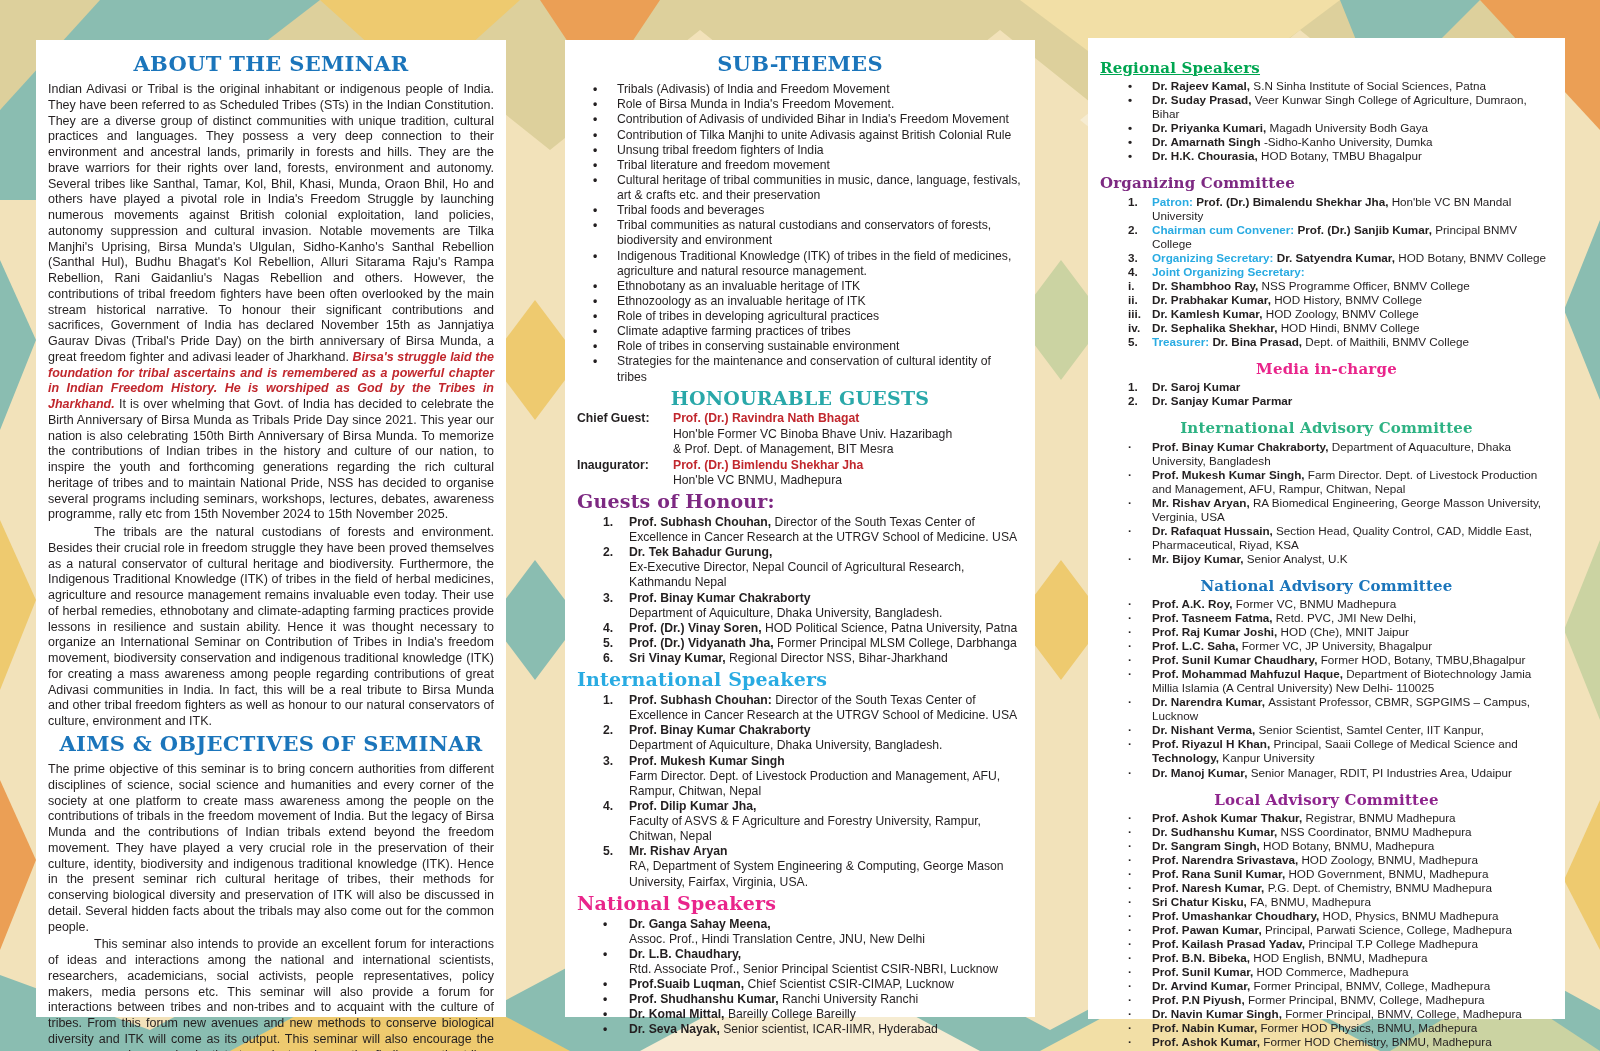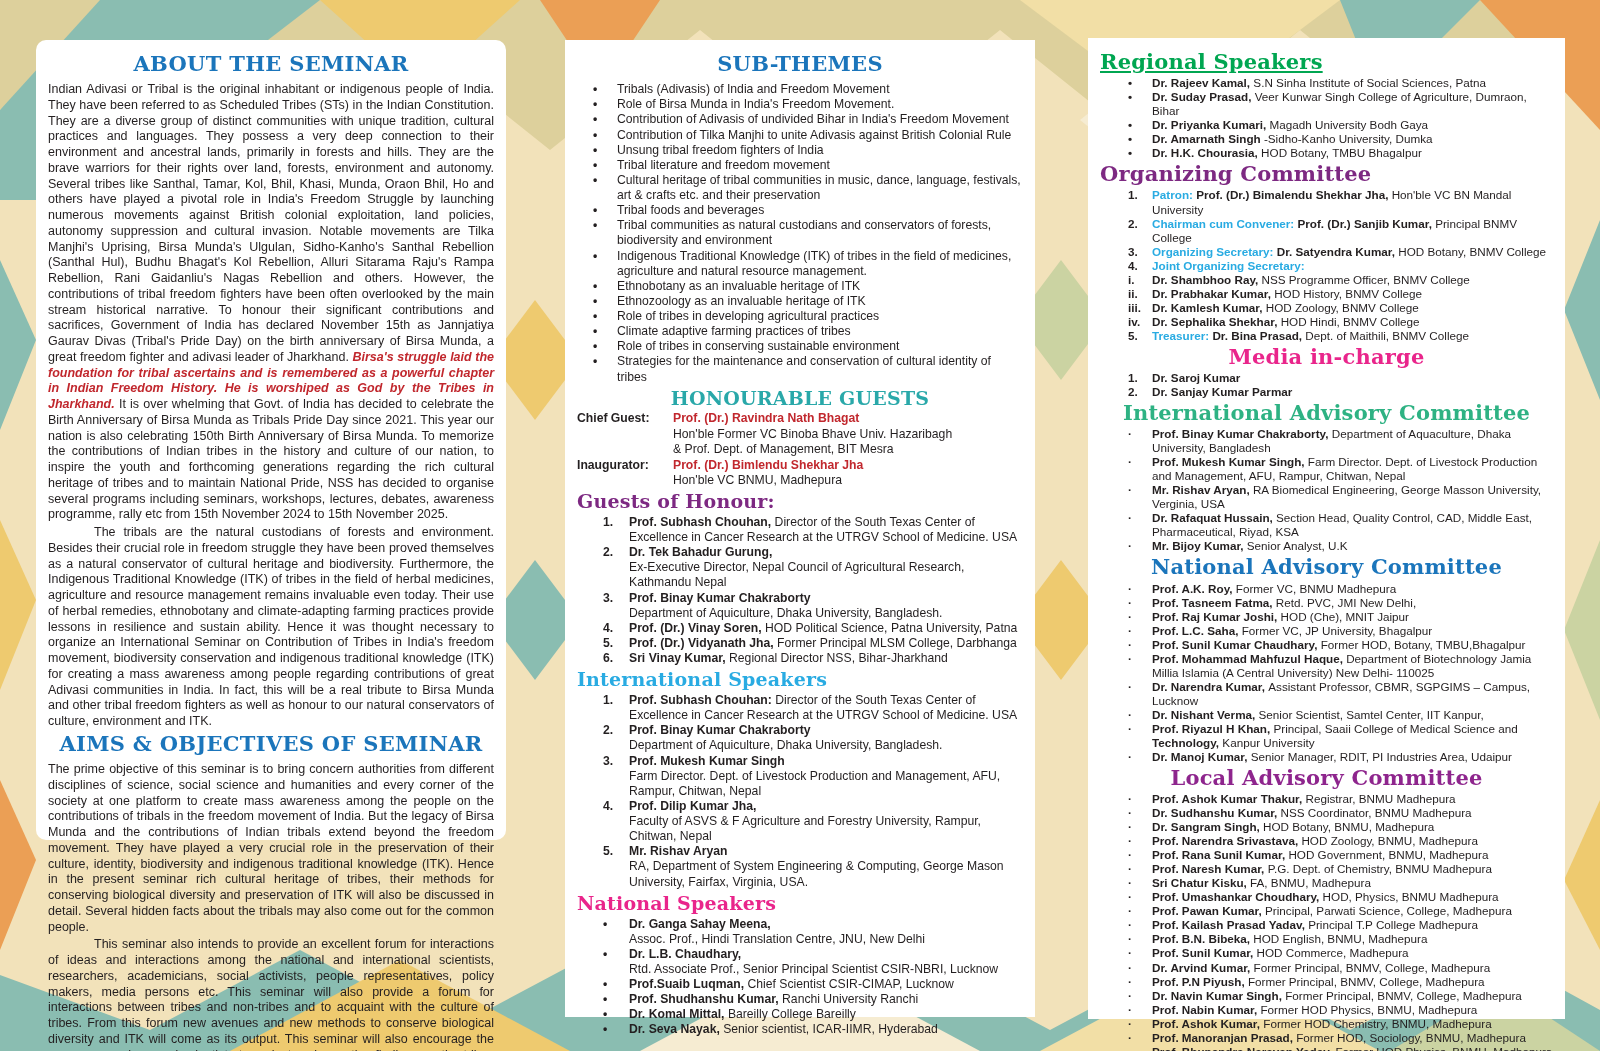--- a/index.html
+++ b/index.html
@@ -6,33 +6,33 @@
   body{
     width:1600px;height:1051px;position:relative;overflow:hidden;
     font-family:"Liberation Sans",sans-serif;color:var(--body,#231f20);
     background:#f2e2ba;
   }
   svg.bg{position:absolute;top:0;left:0;z-index:0;}
   .panel{
     position:absolute;background:#ffffff;box-sizing:border-box;z-index:1;
     padding:10px 12px;
   }
-  #p1{left:36px;top:40px;width:470px;height:800px;font-size:12.5px;line-height:1.26;border-radius:10px;}
+  #p1{left:36px;top:40px;width:470px;height:977px;font-size:12.5px;line-height:1.26;}
   #p2{left:565px;top:40px;width:470px;height:977px;font-size:12.2px;line-height:1.24;padding-left:12px;}
   #p3{left:1088px;top:38px;width:477px;height:981px;font-size:11.7px;line-height:1.2;}
 
   .h1{
     font-family:"DejaVu Serif",serif;font-weight:bold;text-align:center;
     font-size:21px;line-height:1.15;letter-spacing:.3px;margin:2px 0 6px;
   }
   .h2{
     font-family:"DejaVu Serif",serif;font-weight:bold;
     font-size:19px;line-height:1.15;letter-spacing:.2px;margin:3px 0 2px;
   }
-  #p3 .h2{font-size:21px;margin:2px 0 2px;}
+  #p3 .h2{font-size:15px;margin:12px 0 2px;}
   .center{text-align:center;}
   .u{text-decoration:underline;}
 
   .c-blue{color:var(--heading_blue);}
   .c-teal{color:var(--teal);}
   .c-purple{color:var(--purple);}
   .c-lblue{color:var(--light_blue);}
   .c-magenta{color:var(--magenta);}
   .c-green{color:var(--green);}
   .c-tealgreen{color:var(--teal_green);}

